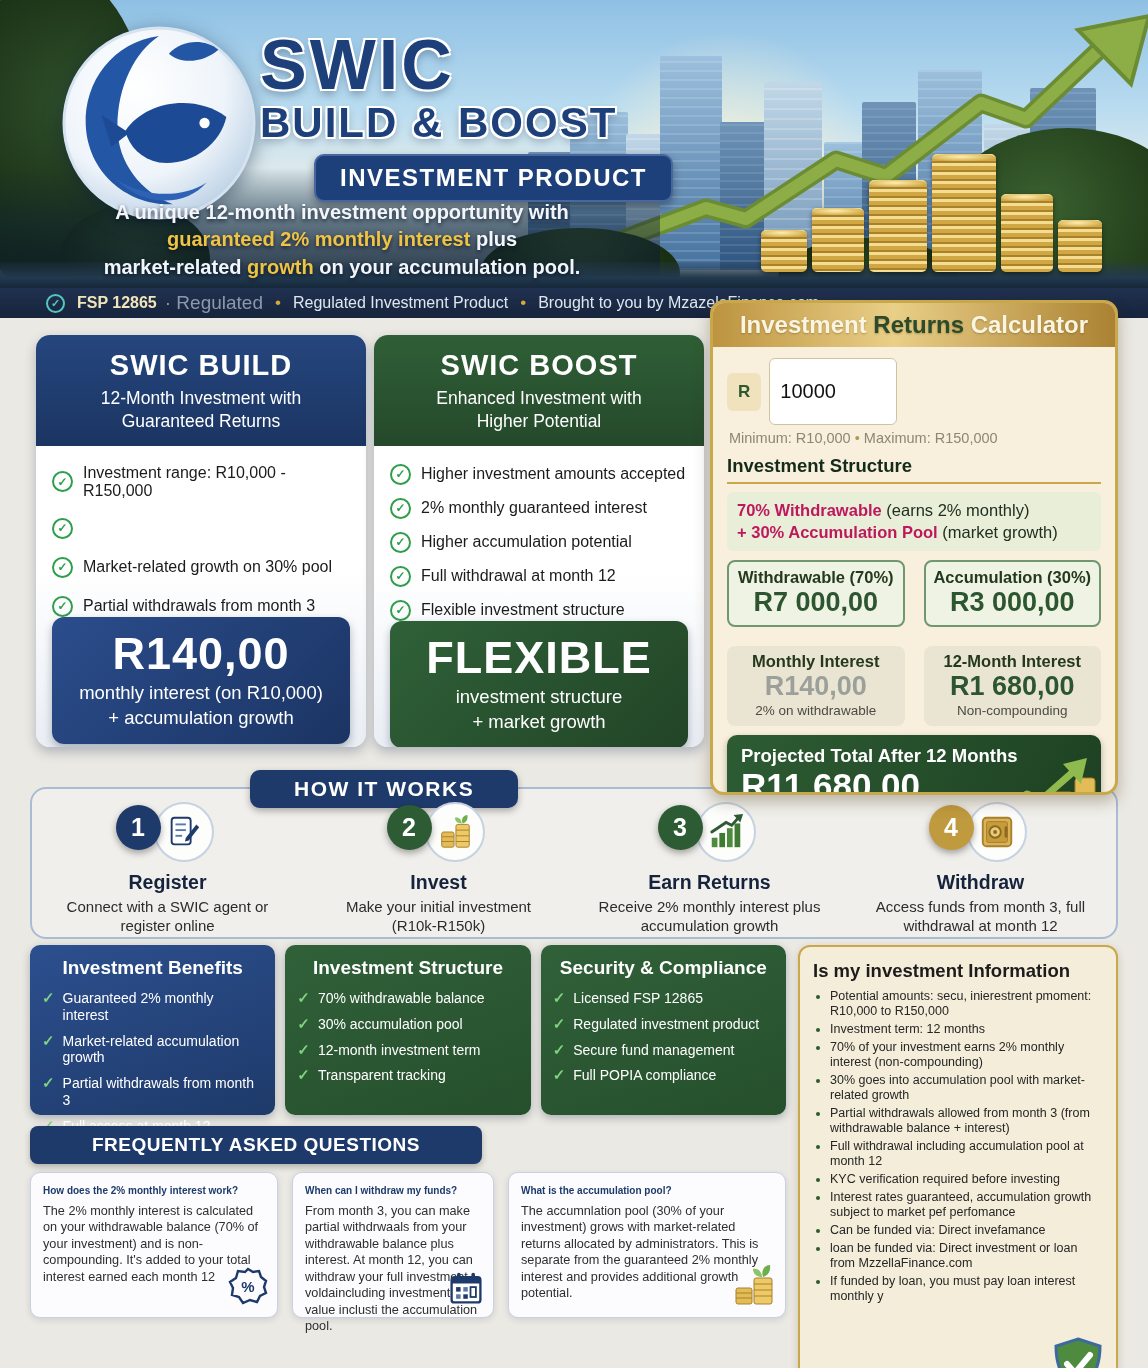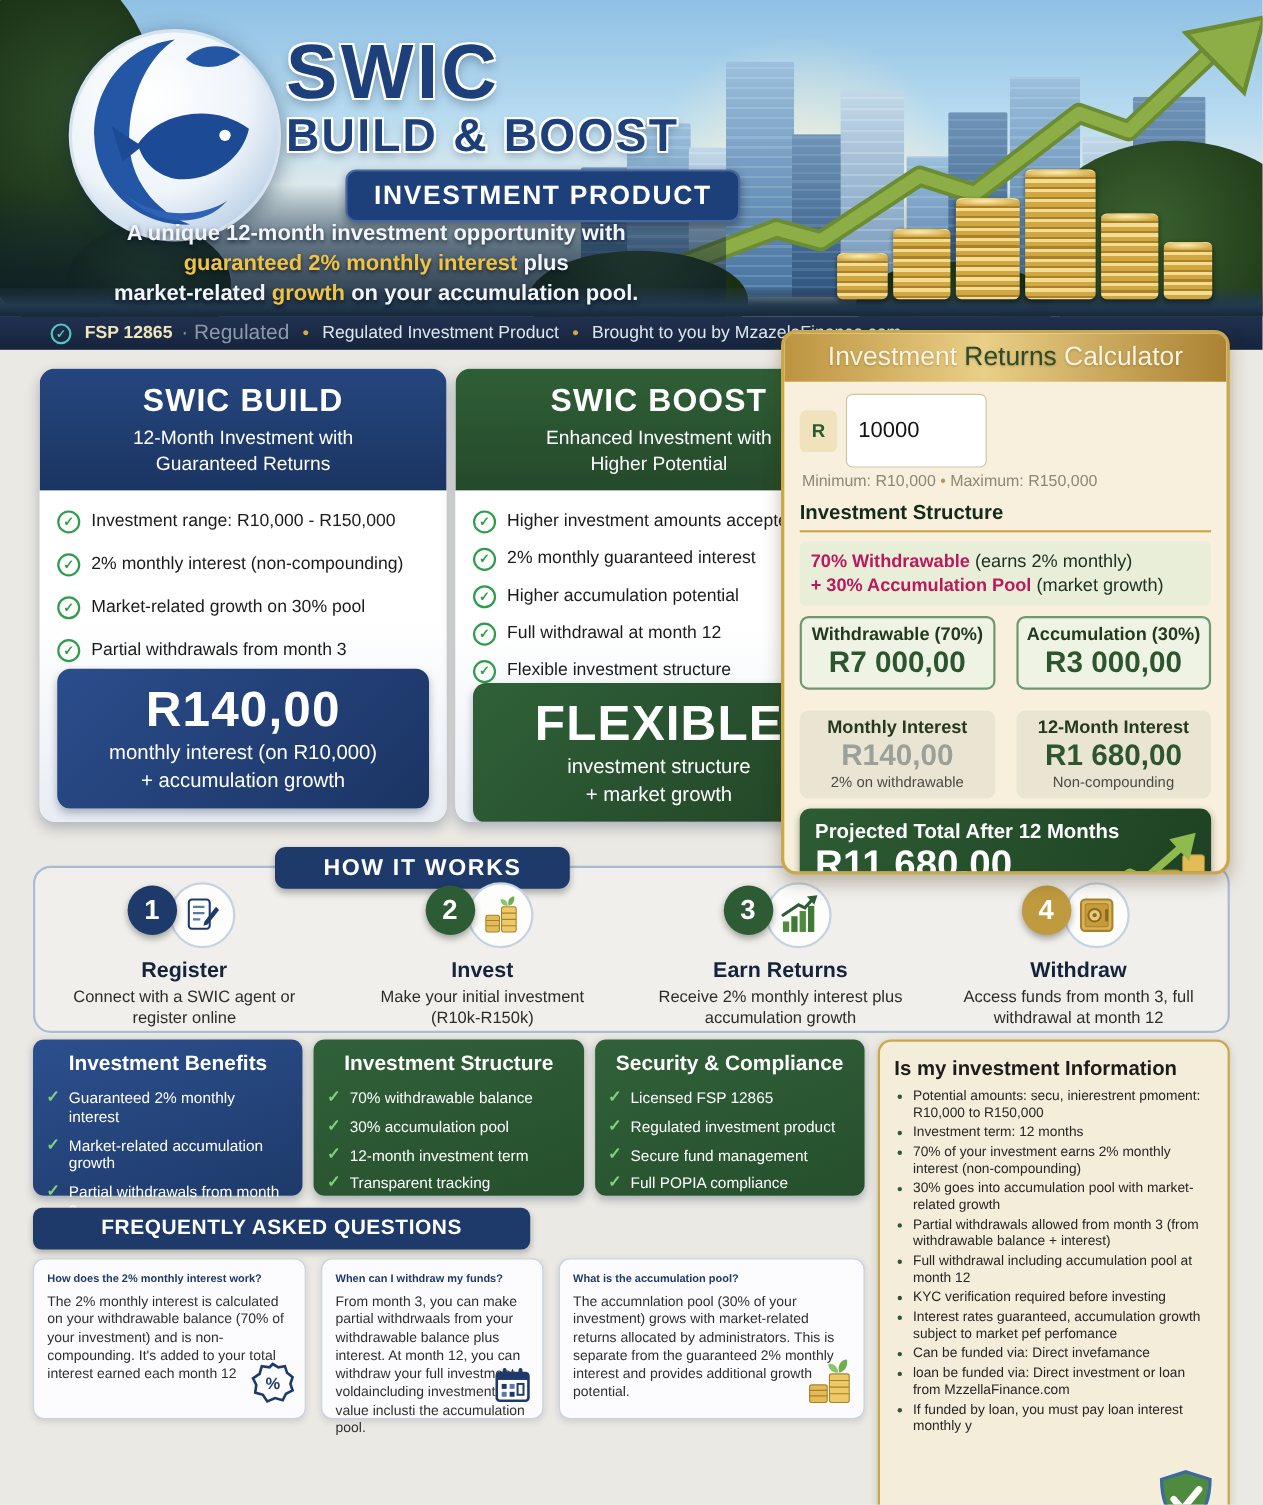--- a/index.html
+++ b/index.html
@@ -67,21 +67,21 @@
   .regbar{height:30px;background:linear-gradient(180deg,#203150,#16243c);display:flex;align-items:center;gap:12px;
     padding-left:46px;font-size:16px;color:#dfe6ef;}
   .shield-check{width:19px;height:19px;border:2px solid #55c5bd;border-radius:50%;color:#55c5bd;font-size:11px;font-weight:bold;
     display:flex;align-items:center;justify-content:center;}
   .fsp{font-weight:bold;color:#f1e5ba;}
   .reg-faint{color:#8d99ab;font-size:19px;margin-left:-4px;}
   .regdot{color:#d6a93c;font-size:17px;}
 
   
   .products{display:flex;gap:8px;margin:17px 0 0 36px;}
-  .pcard{width:370px;height:412px;border-radius:14px;overflow:hidden;background:#fff;
+  .pcard{width:330px;height:412px;border-radius:14px;overflow:hidden;background:#fff;
     box-shadow:0 5px 12px rgba(20,40,80,.28);display:flex;flex-direction:column;}
   .pcard-head{padding:14px 10px 13px;text-align:center;color:#fff;}
   .build .pcard-head{background:linear-gradient(180deg,#25467e,#1b3562);}
   .boost .pcard-head{background:linear-gradient(180deg,#2f5f36,#25492b);}
   .pcard-title{font-size:29px;font-weight:bold;letter-spacing:1px;}
   .pcard-sub{font-size:17.5px;margin:5px auto 0;line-height:1.3;max-width:250px;}
   .pcard-body{flex:1;padding:18px 16px 12px;display:flex;flex-direction:column;
     background:linear-gradient(180deg,#ffffff 40%,#e8edf4);}
   .checklist{list-style:none;display:flex;flex-direction:column;}
   .build .checklist{gap:18px;}
@@ -93,21 +93,21 @@
   .build .highlight{background:linear-gradient(135deg,#2b4d8c,#1b3463);}
   .boost .highlight{background:linear-gradient(135deg,#2f6138,#224427);}
   .hl-big{font-size:45px;font-weight:bold;letter-spacing:1px;line-height:1.05;}
   .hl-l2{font-size:18.5px;margin-top:5px;}
   .hl-l3{font-size:18.5px;margin-top:3px;}
 
   
   .calc{position:absolute;left:710px;top:300px;width:408px;height:495px;border:3px solid #c9a84c;border-radius:14px;
     background:#f8f0dc;box-shadow:0 7px 16px rgba(60,40,0,.3);overflow:hidden;z-index:6;}
   .calc-head{background:linear-gradient(90deg,#bd9440,#e9cf87 45%,#ab8233);padding:8px 10px;font-size:24px;
-    font-weight:normal;text-align:center;text-shadow:0 1px 2px rgba(90,60,0,.35);}
+    font-weight:bold;text-align:center;text-shadow:0 1px 2px rgba(90,60,0,.35);}
   .ct1,.ct3{color:#faf5e3;}
   .ct2{color:#2c4a2c;}
   .calc-row{display:flex;align-items:center;gap:8px;margin:11px 14px 0;}
   .amt-label{background:#efe2bd;border-radius:8px;padding:9px 12px;font-weight:bold;font-size:18.5px;color:#1f1f1f;flex:1;}
   .currency{background:#efe2bd;border-radius:6px;padding:9px 11px;font-size:17px;color:#2c5a2e;font-weight:bold;}
   .amt-input{width:128px;padding:21px 10px;font-size:20px;border:1px solid #cfc3a0;border-radius:6px;background:#fff;
     color:#111;font-family:inherit;}
   .minmax{margin:5px 16px 0;font-size:14.5px;color:#8e8672;}
   .minmax .dot{color:#b09a55;}
   .struct-head{margin:9px 14px 0;font-size:18.5px;font-weight:bold;color:#142a1a;padding-bottom:5px;border-bottom:2px solid #c9a84c;}
@@ -142,21 +142,21 @@
     font-weight:bold;display:flex;align-items:center;justify-content:center;box-shadow:0 3px 7px rgba(0,0,0,.35);z-index:2;}
   .sn1{background:#1e3a6b;}
   .sn2,.sn3{background:#2d5c34;}
   .sn4{background:#c09a3e;}
   .step-title{font-size:19.5px;font-weight:bold;color:#16233c;margin-top:5px;}
   .step-desc{font-size:15px;color:#2c2c2c;margin-top:3px;line-height:1.28;max-width:230px;margin-left:auto;margin-right:auto;}
 
   
   .lower{display:grid;grid-template-columns:1fr 320px;gap:12px;margin:6px 30px 0;}
   .info-cards{display:grid;grid-template-columns:repeat(3,1fr);gap:10px;}
-  .icard{border-radius:10px;color:#fff;padding:12px 12px 12px;height:142px;box-shadow:0 3px 8px rgba(20,40,70,.3);}
+  .icard{border-radius:10px;color:#fff;padding:12px 12px 12px;height:170px;box-shadow:0 3px 8px rgba(20,40,70,.3);}
   .icard.blue{background:linear-gradient(160deg,#2c4f8e,#1e3a6a);}
   .icard.green{background:linear-gradient(160deg,#306139,#264f2c);}
   .icard-title{text-align:center;font-size:19px;font-weight:bold;margin-bottom:11px;}
   .icard ul{list-style:none;display:flex;flex-direction:column;gap:9px;}
   .icard li{display:flex;gap:8px;font-size:14px;line-height:1.2;align-items:flex-start;}
   .tick{color:#7fd37f;font-weight:bold;font-size:15px;line-height:1;}
   .faq{margin-top:11px;}
   .faq-bar{display:inline-block;background:#1e3a6b;color:#fff;font-weight:bold;font-size:19px;letter-spacing:.5px;
     padding:8px 62px;border-radius:8px;box-shadow:0 3px 6px rgba(0,0,0,.25);}
   .faq-cards{display:grid;grid-template-columns:248px 202px 1fr;gap:14px;margin-top:8px;}
@@ -274,21 +274,20 @@
         <div class="pcard-sub">12-Month Investment with Guaranteed Returns</div>
       </div>
       <div class="pcard-body">
         <ul class="checklist">
           <li class="check-item">
               <span class="check-ring">✓</span>
               <span>Investment range: R10,000 - R150,000</span>
             </li>
           <li class="check-item">
               <span class="check-ring">✓</span>
-              <span>2% monthly interest (non-compounding)</span>
             </li>
           <li class="check-item">
               <span class="check-ring">✓</span>
               <span>Market-related growth on 30% pool</span>
             </li>
           <li class="check-item">
               <span class="check-ring">✓</span>
               <span>Partial withdrawals from month 3</span>
             </li>
         </ul>

